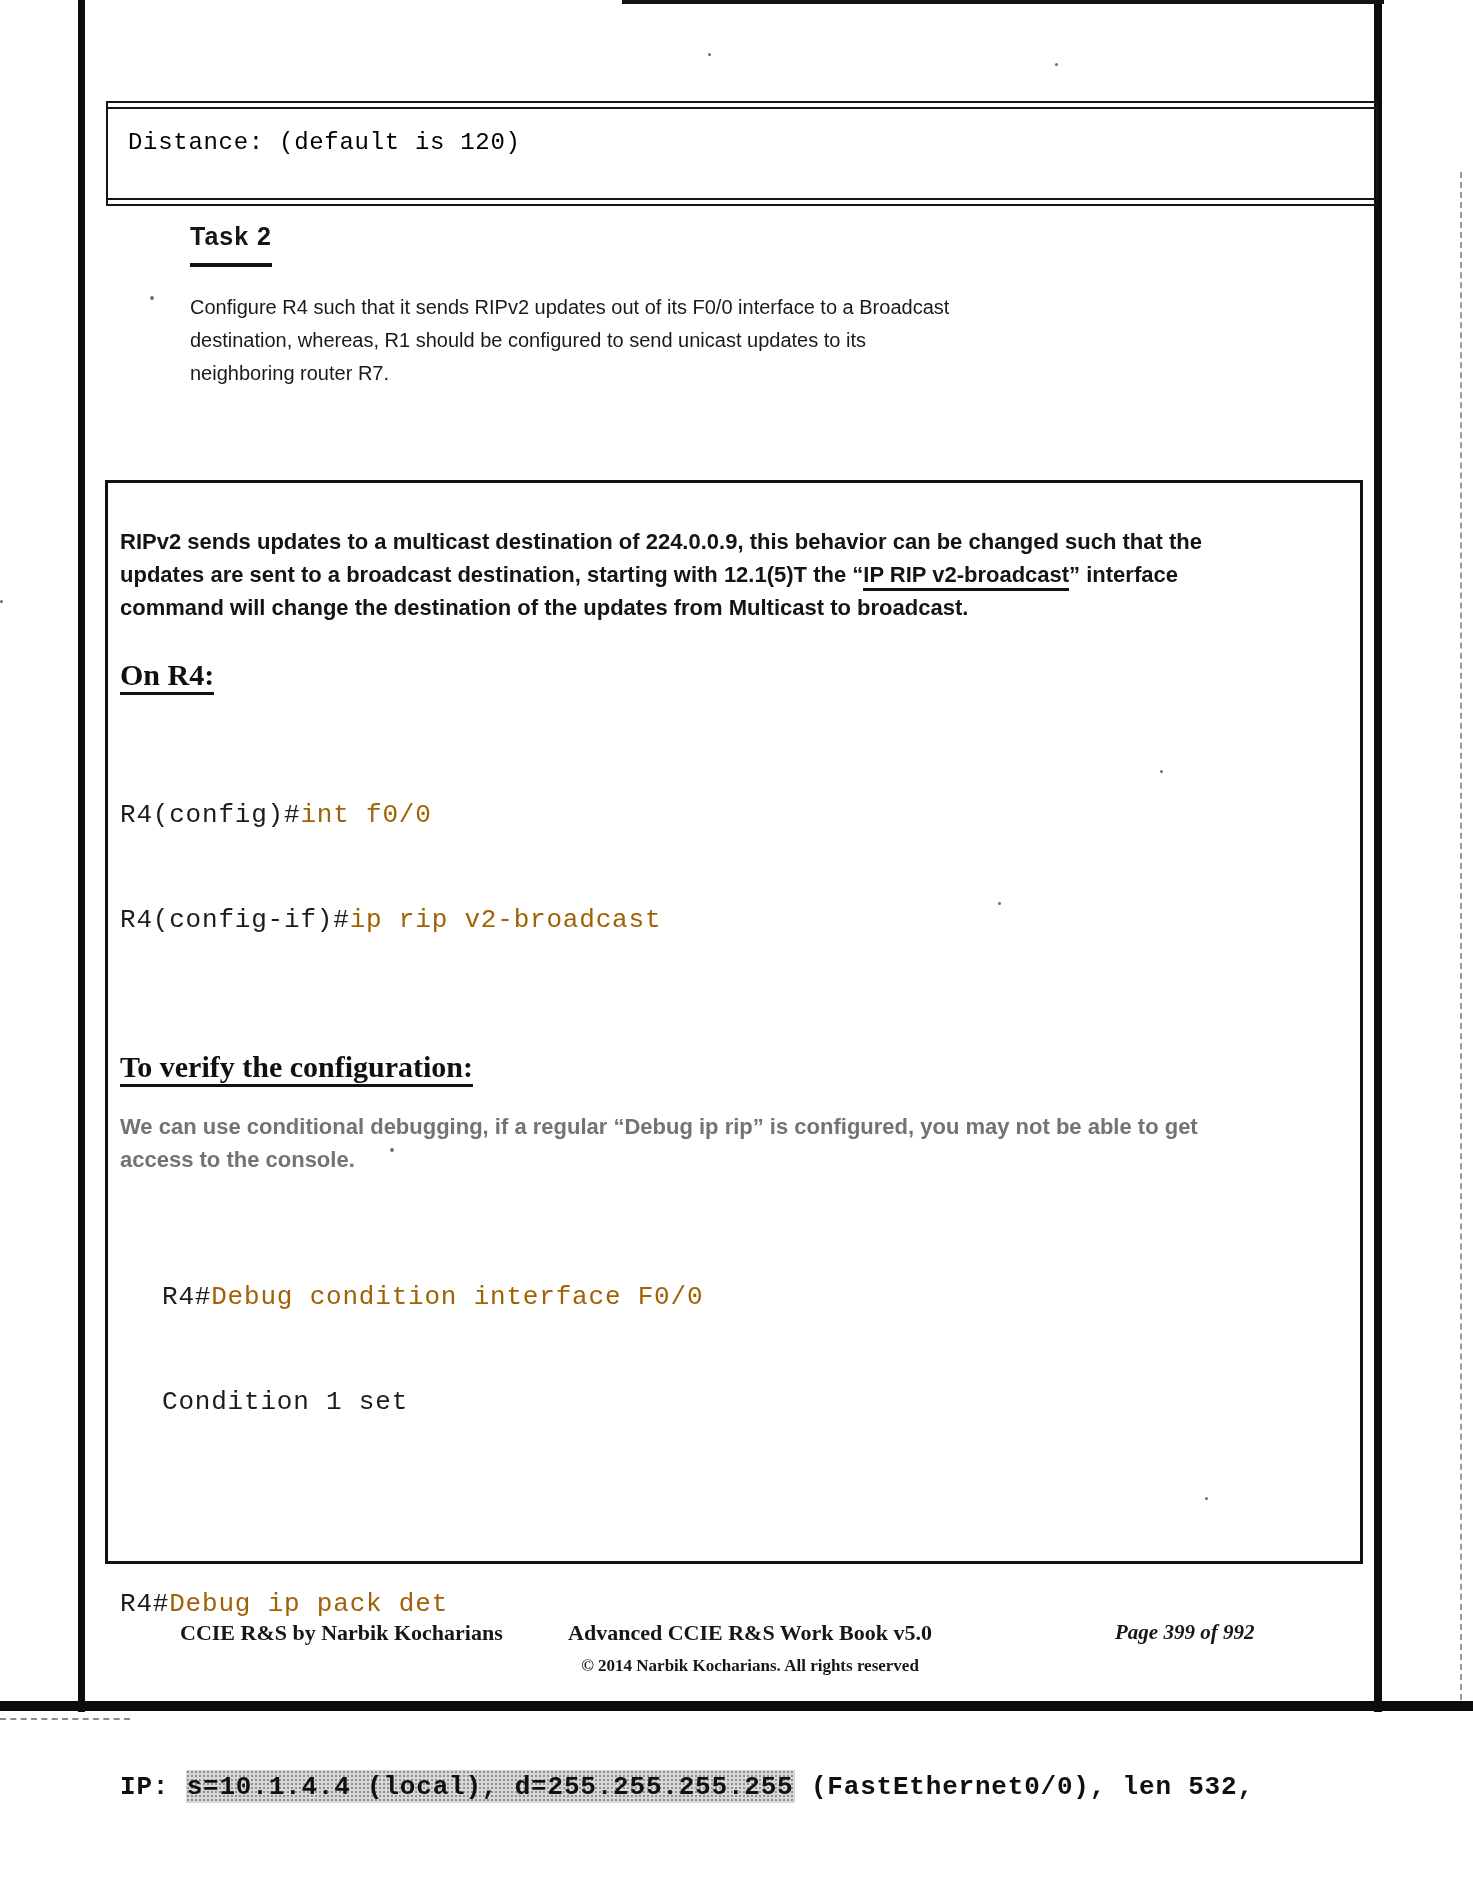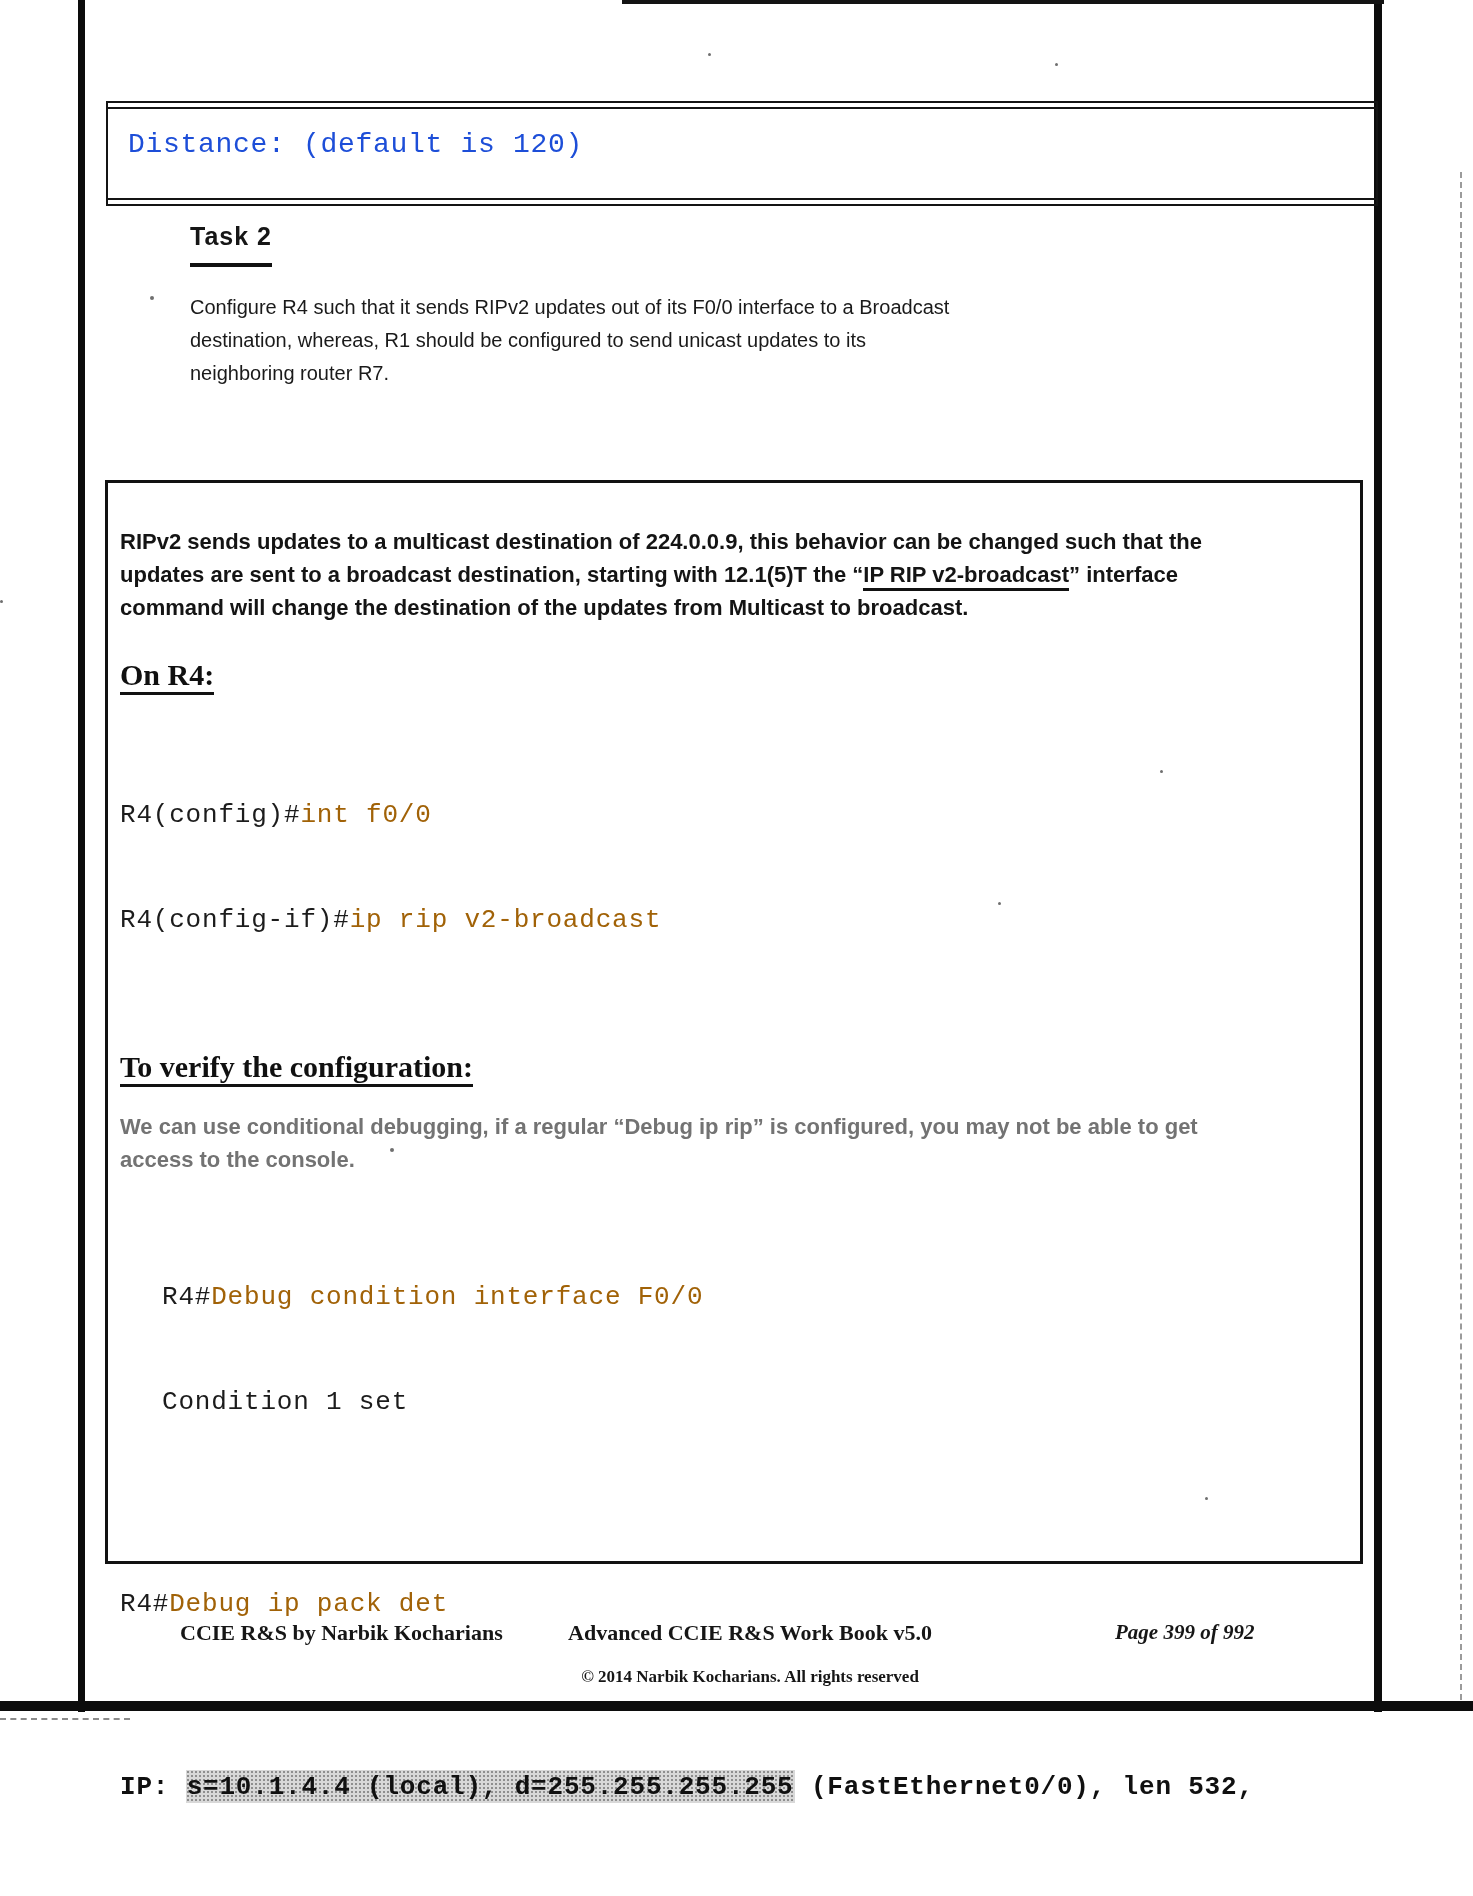--- a/index.html
+++ b/index.html
@@ -16,21 +16,21 @@
   .frame-bottom{left:0;top:1701px;width:1473px;height:10px;background:#0c0c0c;}
   .edge-right{left:1460px;top:172px;height:1528px;width:0;border-left:2px dashed #9b9b9b;}
   .bottom-dashes{left:0;top:1718px;width:130px;height:0;border-top:2px dashed #8a8a8a;}
   .speck{background:#6f6f6f;border-radius:50%;}
 
   
   .distance-box{left:106px;top:101px;width:1272px;height:105px;border:2px solid #141414;box-sizing:border-box;}
   .distance-box .dline-top{position:absolute;left:0;right:0;top:4px;height:2px;background:#141414;}
   .distance-box .dline-bottom{position:absolute;left:0;right:0;bottom:4px;height:2px;background:#141414;}
   .distance-text{position:absolute;left:20px;top:26px;font-family:"Liberation Mono",monospace;
-    font-size:28px;letter-spacing:0.7px;color:#1d4ed8;white-space:pre;}
+    font-size:24px;letter-spacing:0.7px;color:#000000;white-space:pre;}
 
   
   .task-title{left:190px;top:222px;font-size:25px;font-weight:bold;letter-spacing:1px;
     border-bottom:4px solid #111;padding-bottom:12px;text-align:right;}
   .task-para{left:190px;top:291px;font-size:20px;line-height:33px;color:#1a1a1a;}
 
   
   .main-box{left:105px;top:480px;width:1258px;height:1084px;border:3px solid #121212;
     box-sizing:border-box;padding-left:12px;}
   .intro{margin-top:42px;font-weight:bold;font-size:22px;line-height:33px;color:#141414;}
@@ -52,21 +52,21 @@
     background-color:#d8d8d8;
     background-image:radial-gradient(#8e8e8e 1px, rgba(0,0,0,0) 1.4px);
     background-size:4px 4px;
     padding:2px 1px 1px 1px;
   }
 
   
   .footer-left{left:180px;top:1620px;font-family:"Liberation Serif",serif;font-weight:bold;font-size:22px;}
   .footer-center{left:430px;top:1620px;width:640px;text-align:center;font-family:"Liberation Serif",serif;font-weight:bold;}
   .footer-center .fc-title{font-size:22px;}
-  .footer-center .fc-copy{font-size:17px;margin-top:21px;}
+  .footer-center .fc-copy{font-size:17px;margin-top:10px;}
   .footer-page{left:1115px;top:1620px;font-family:"Liberation Serif",serif;font-weight:bold;font-style:italic;font-size:21px;}
 </style>
 </head>
 <body>
 
 <div>
 
   <div class="abs frame-left"></div>
   <div class="abs frame-right"></div>
   <div class="abs frame-top"></div>

